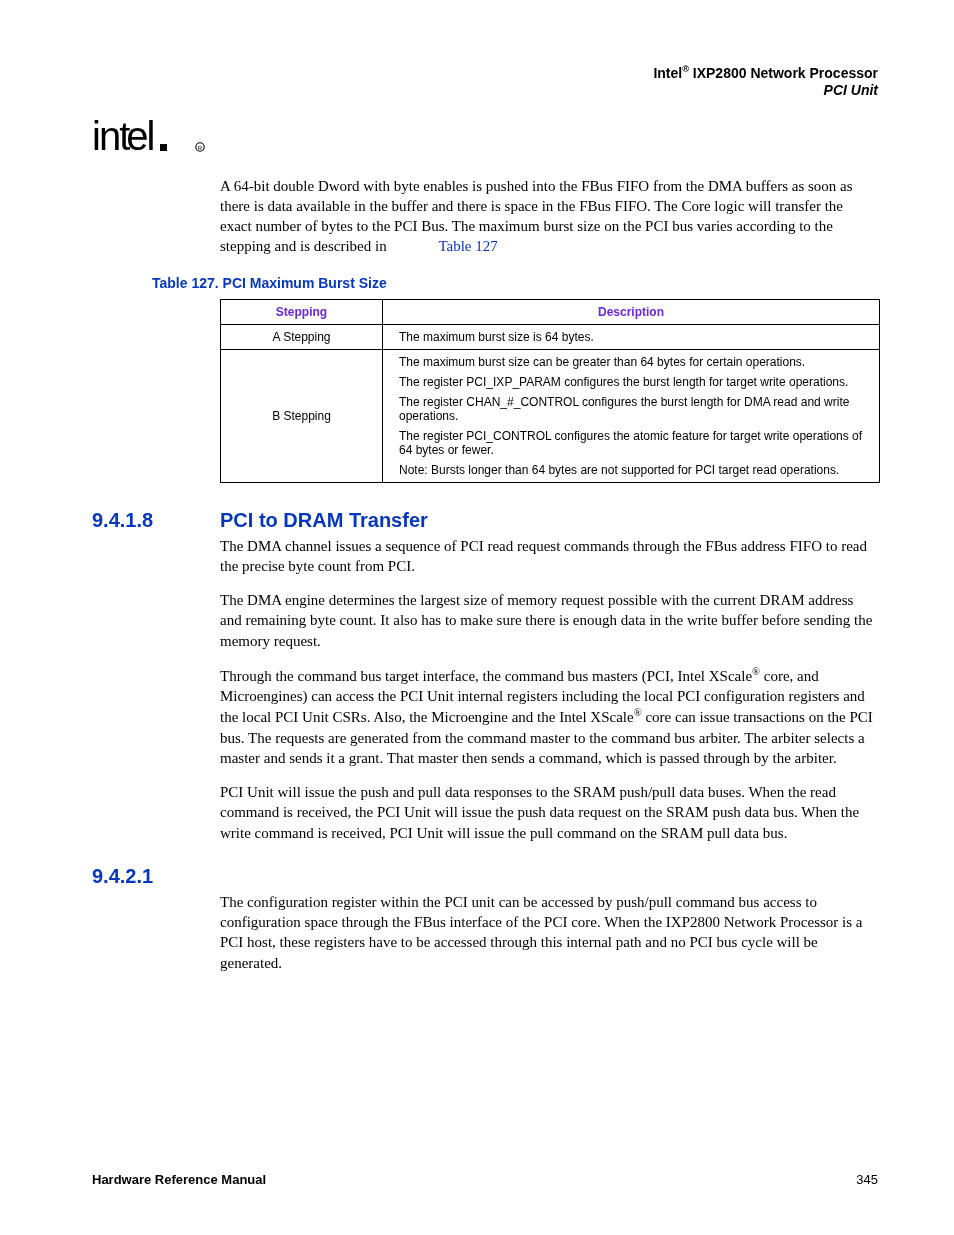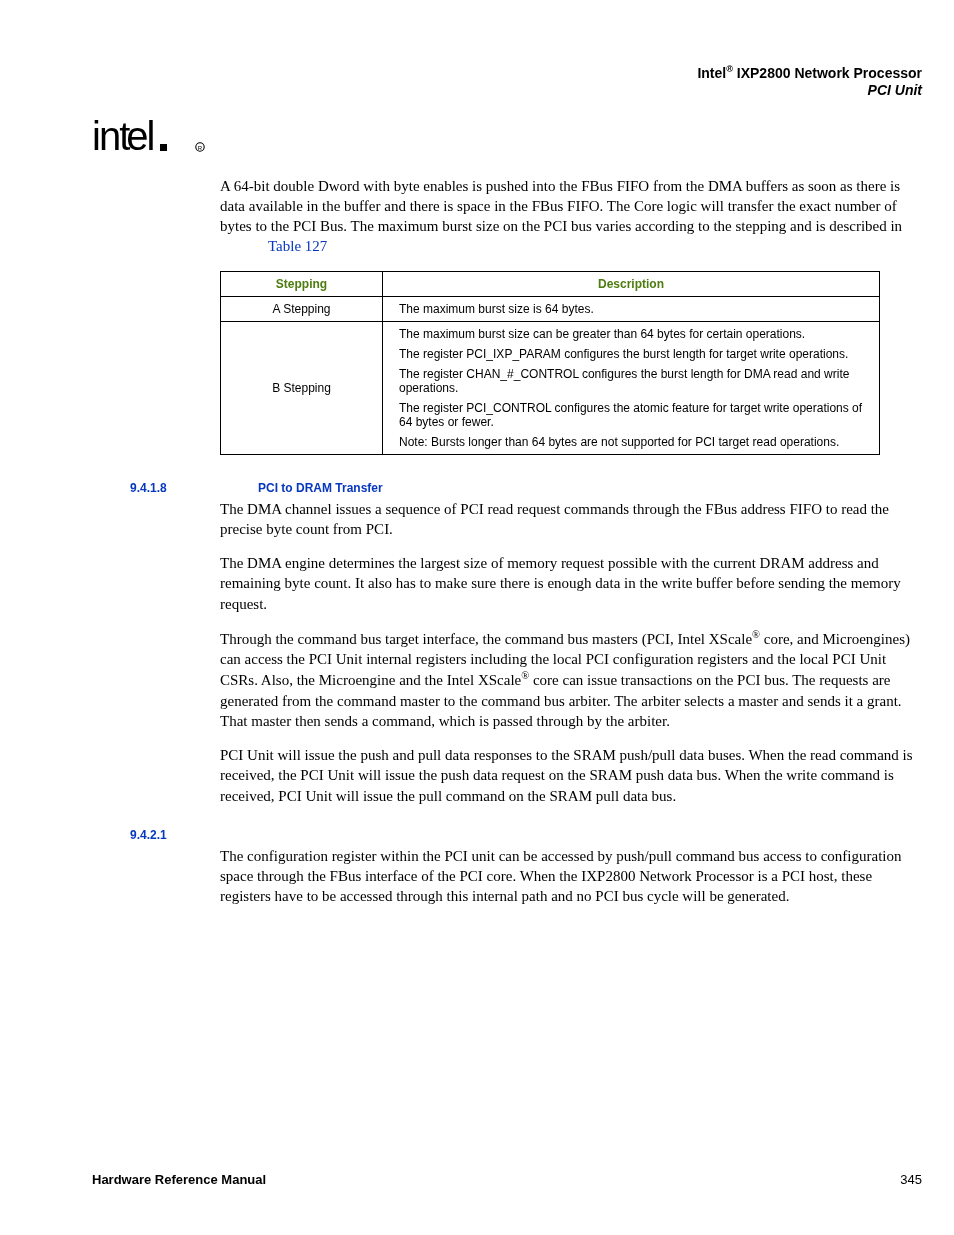--- a/index.html
+++ b/index.html
@@ -7,21 +7,21 @@
     padding: 0;
     background: #fff;
     font-family: "Times New Roman", Times, serif;
     color: #000;
     width: 954px;
     height: 1235px;
     box-sizing: border-box;
     position: relative;
   }
   .page {
-    padding: 64px 32px 48px 92px;
+    padding: 64px 76px 48px 92px;
     box-sizing: border-box;
     height: 100%;
     display: flex;
     flex-direction: column;
   }
   .header {
     text-align: right;
     font-family: Arial, Helvetica, sans-serif;
     font-weight: bold;
     font-size: 14px;
@@ -58,37 +58,37 @@
     width: 660px;
     margin-bottom: 18px;
   }
   table.data th, table.data td {
     border: 1px solid #000;
     padding: 5px 8px;
     vertical-align: middle;
     text-align: left;
   }
   table.data th {
-    color: #4d7c0f;
+    color: #6d28d9;
     font-weight: bold;
     text-align: center;
   }
   table.data td.stepping { text-align: center; width: 145px; }
   table.data td.desc div { margin: 0 0 6px 8px; }
   table.data td.desc div:last-child { margin-bottom: 0; }
   .section {
     display: flex;
     margin-top: 8px;
     margin-bottom: 4px;
     font-family: Arial, Helvetica, sans-serif;
     font-weight: bold;
     color: #0637bf;
   }
   .section .num { width: 128px; flex-shrink: 0; }
-  .section.h3 { font-size: 12px; margin-left: 38px; }
+  .section.h3 { font-size: 20px; }
   .section.h2 { font-size: 20px; margin-top: 26px; margin-bottom: 10px; }
   .body-text sup { font-size: 0.7em; }
   .footer {
     margin-top: auto;
     display: flex;
     justify-content: space-between;
     font-family: Arial, Helvetica, sans-serif;
     font-size: 13px;
     padding-top: 30px;
   }
@@ -114,20 +114,21 @@
       <rect x="68" y="28" width="7" height="7" fill="#000"></rect>
     </svg>
   </div>
 
   <div class="body-text">
     <p>
       <span>A 64-bit double Dword with byte enables is pushed into the FBus FIFO from the DMA buffers as soon as there is data available in the buffer and there is space in the FBus FIFO. The Core logic will transfer the exact number of bytes to the PCI Bus. The maximum burst size on the PCI bus varies according to the stepping and is described in </span><span class="crossref">Table 127</span>
     </p>
   </div>
 
+  <div class="table-caption">Table 127. PCI Maximum Burst Size</div>
 
   <table class="data">
     <thead>
       <tr>
         <th>Stepping</th>
         <th>Description</th>
       </tr>
     </thead>
     <tbody>
       <tr>

